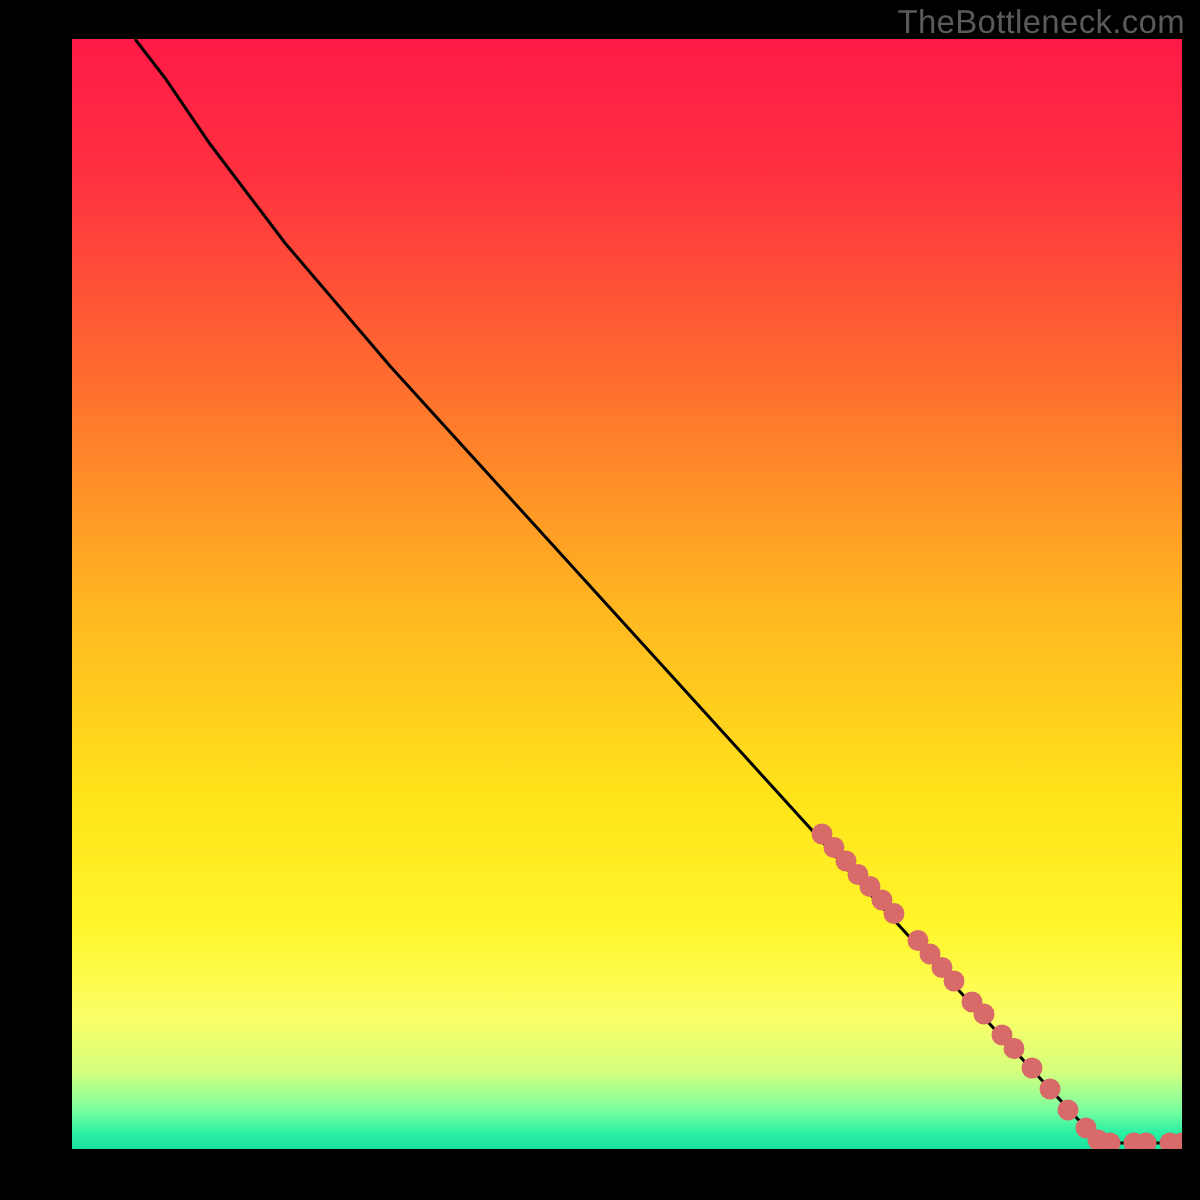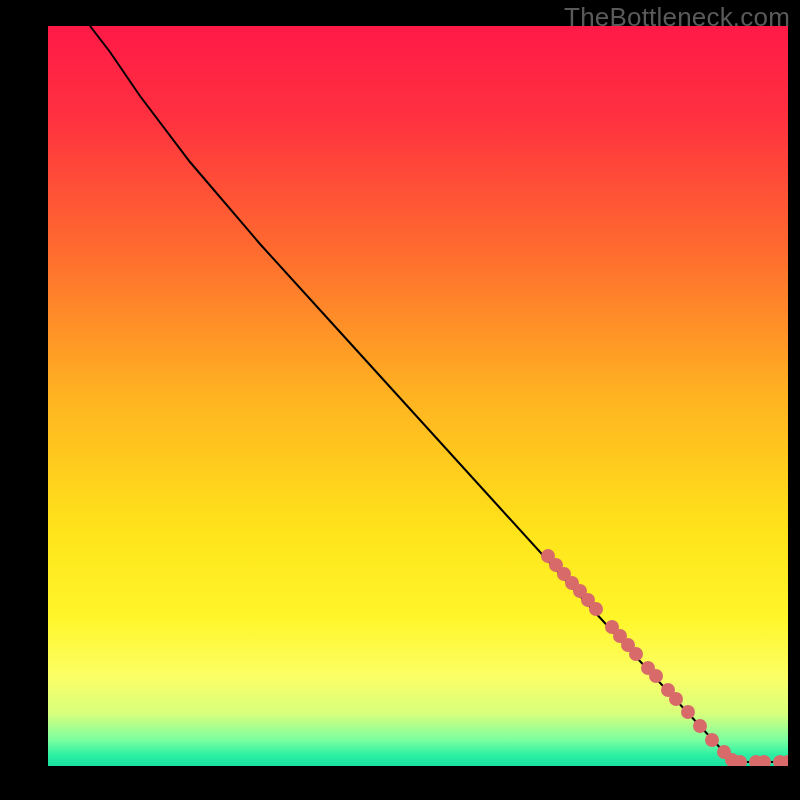--- a/index.html
+++ b/index.html
@@ -14,21 +14,21 @@
   .frame {
     position: relative;
     width: 800px;
     height: 800px;
   }
   .watermark {
     position: absolute;
     top: 2px;
     right: 10px;
     color: #5a5a5a;
-    font-size: 26px;
+    font-size: 22px;
     font-weight: 500;
     letter-spacing: 0.2px;
     z-index: 4;
     text-align: center;
   }
   svg {
     position: absolute;
     top: 0;
     left: 0;
   }

